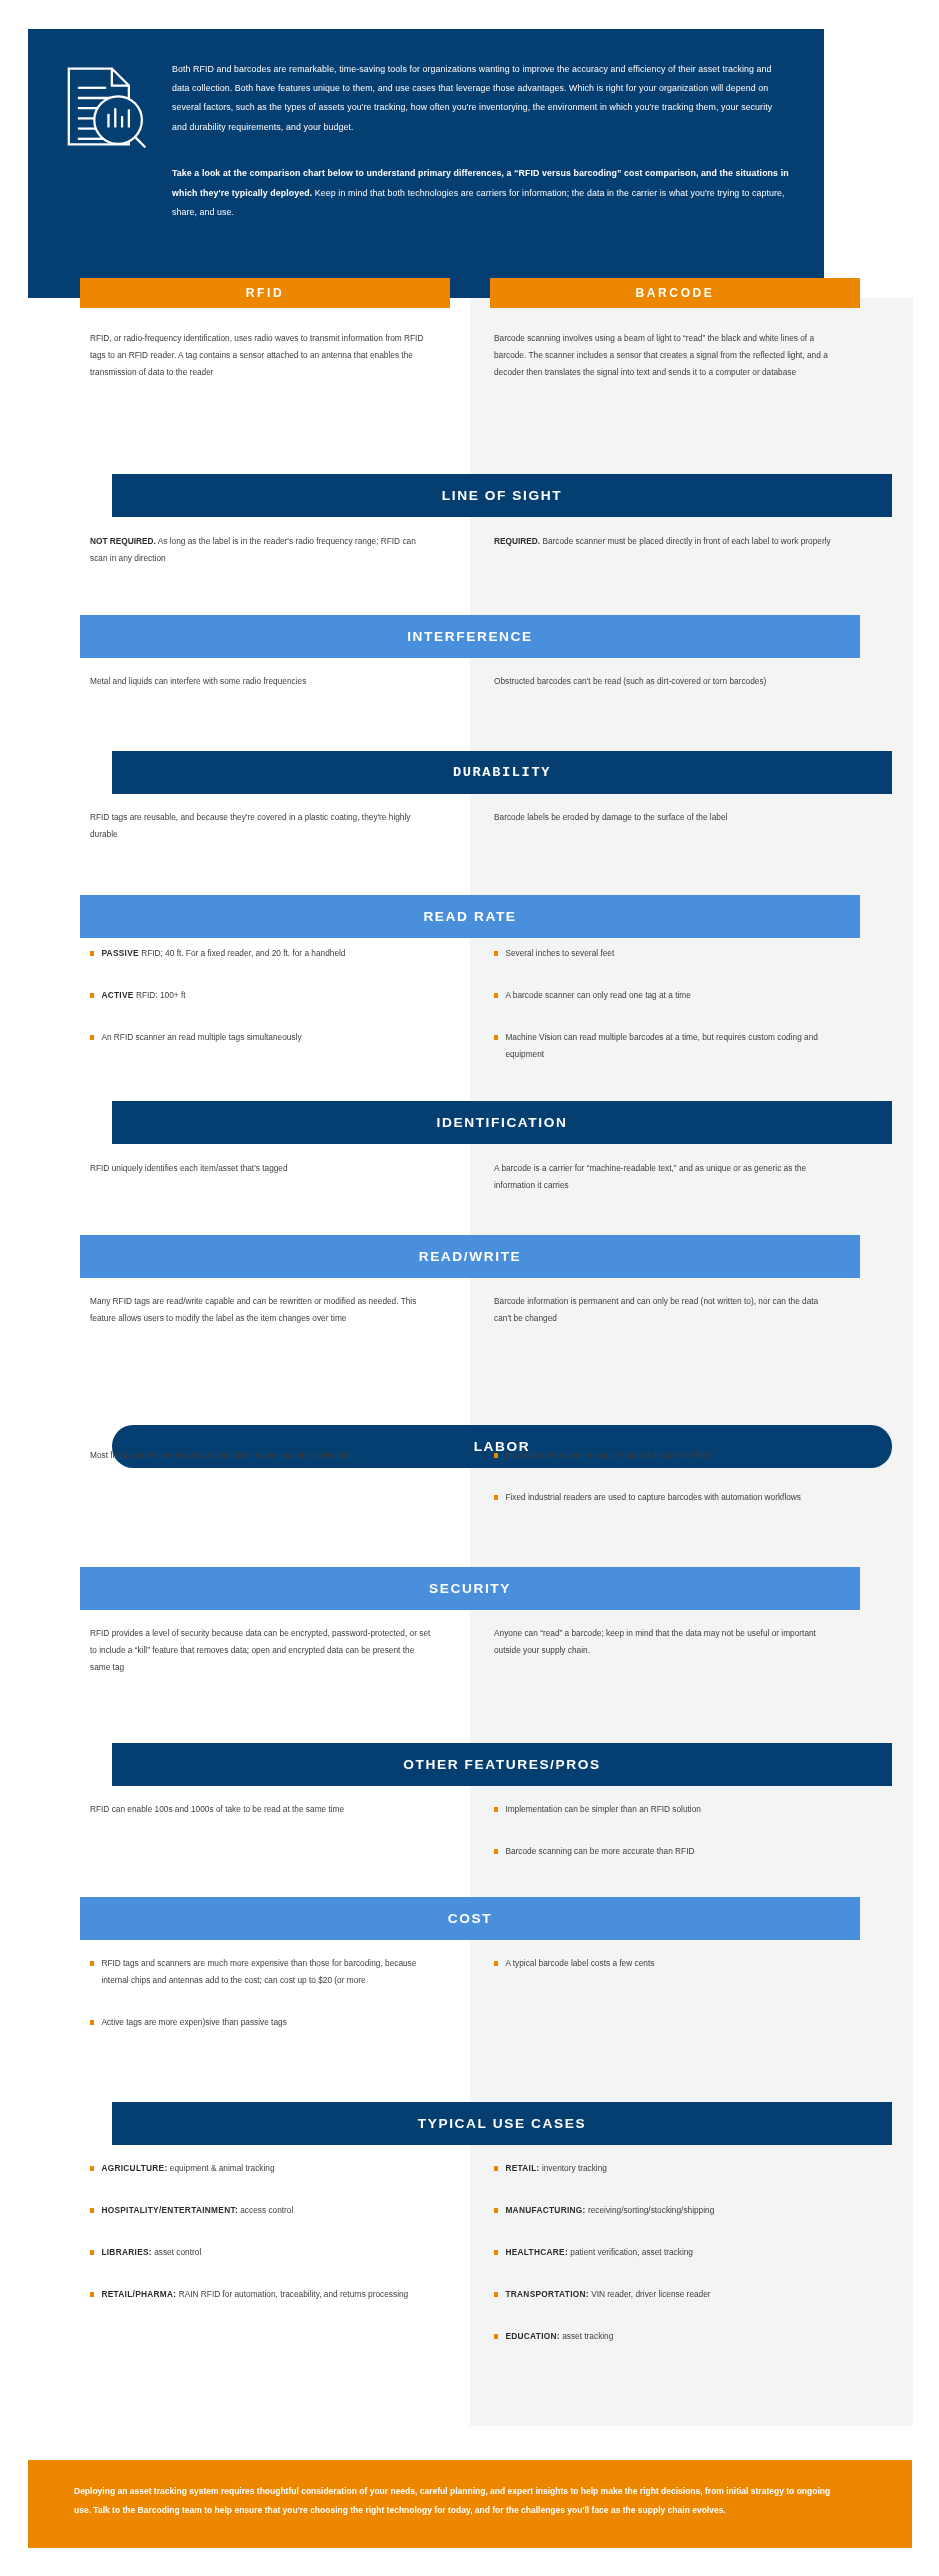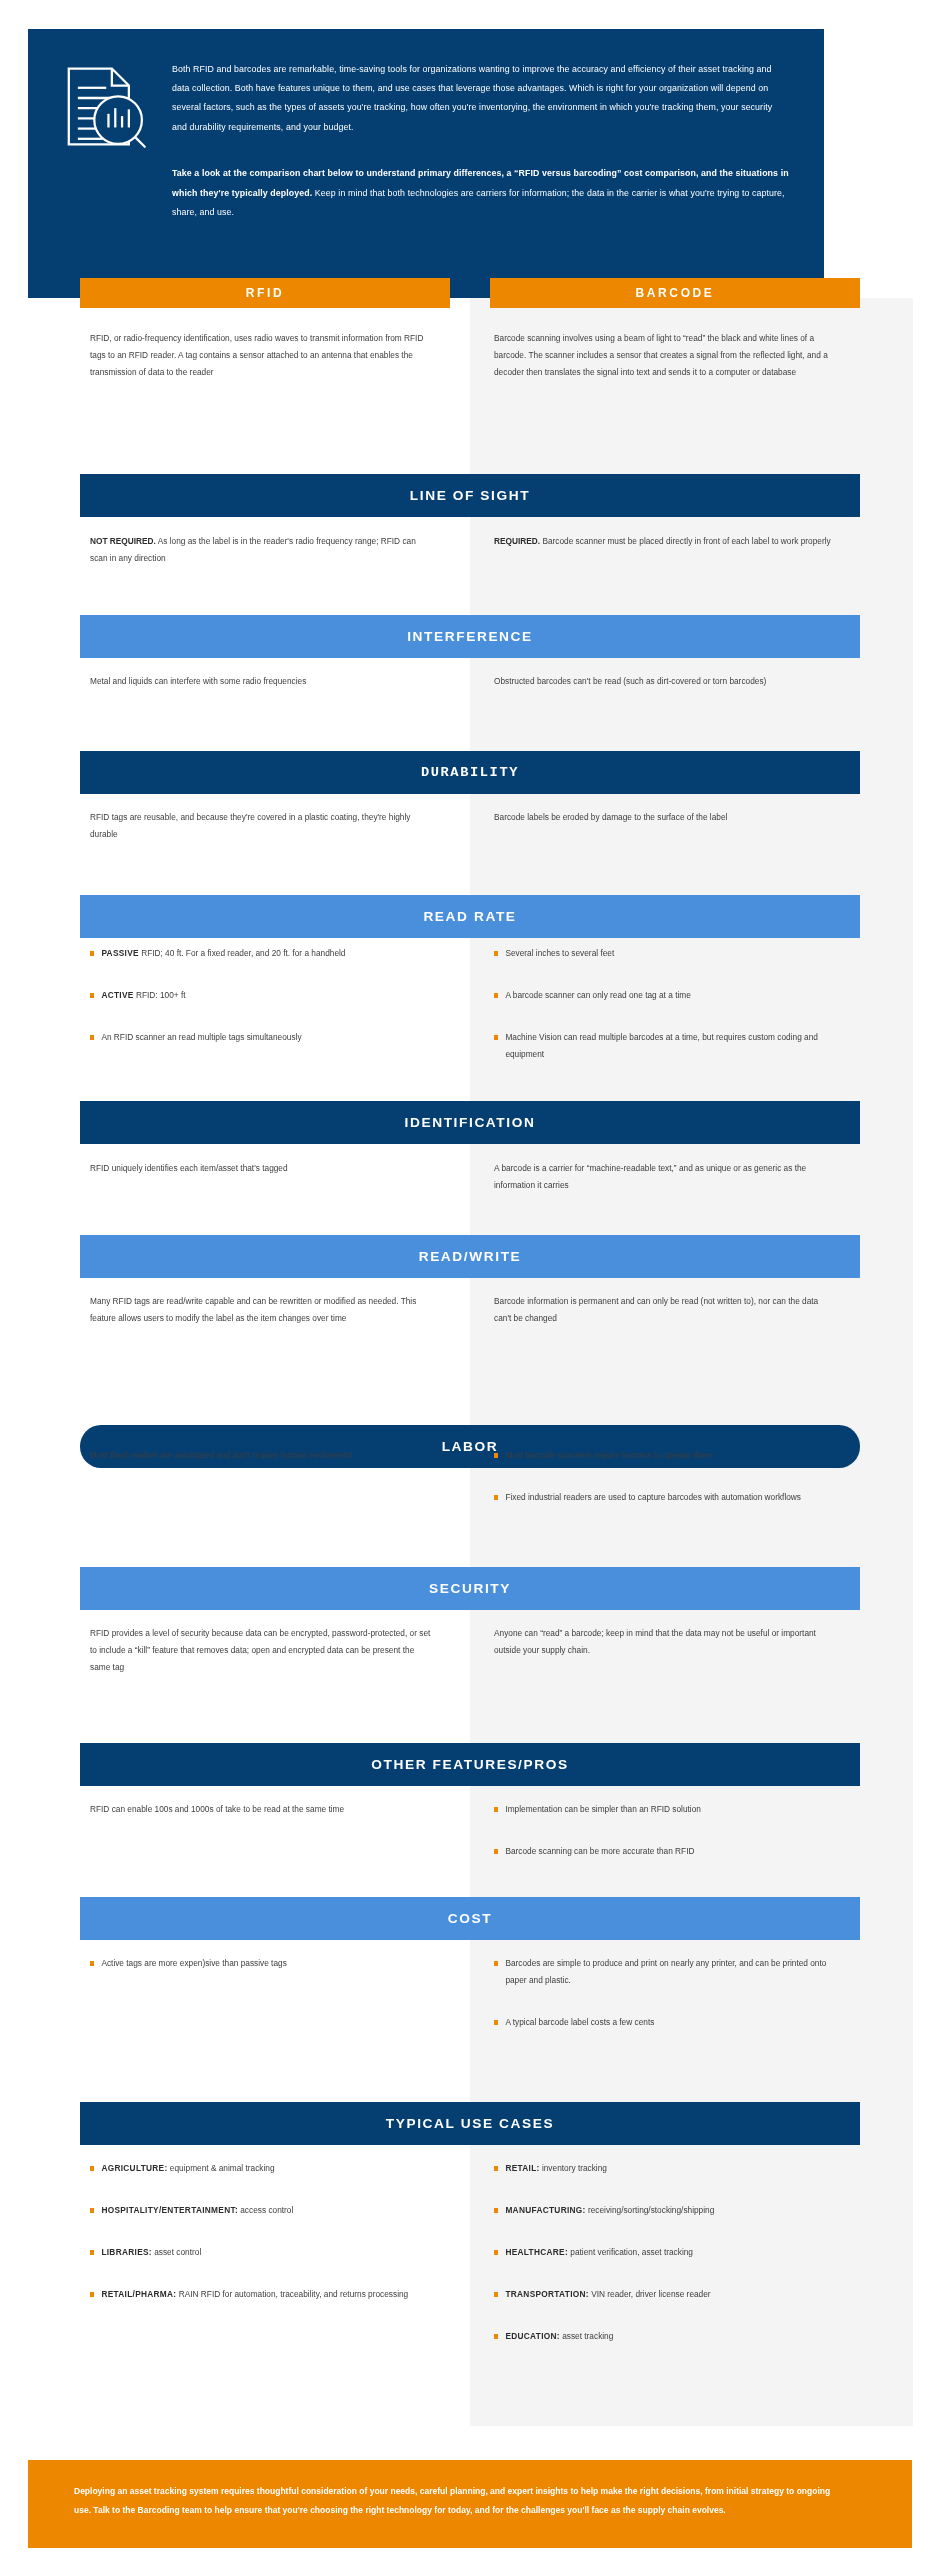--- a/index.html
+++ b/index.html
@@ -46,21 +46,21 @@
     letter-spacing:2.6px;
   }
   .tab-rfid    { left:80px; top:278px; width:370px; }
   .tab-barcode { left:490px; top:278px; width:370px; }
 
   
   .bar {
     position:absolute; left:80px; width:780px; height:43px;
     display:flex; align-items:center; justify-content:center;
   }
-  .bar.dark  { background:#053F72; }
+  .bar.dark  { background:#053F72;margin-left:32px; }
   .bar.light { background:#4A8FDC; }
   .bar span {
     color:#ffffff; font-size:13.7px; font-weight:700;
     letter-spacing:1.6px;
   }
 
   
   .cell {
     position:absolute; font-size:8.3px; line-height:17px;
     color:#3d3d3d;
@@ -242,26 +242,26 @@
     <li><span>Implementation can be simpler than an RFID solution</span></li>
     <li><span>Barcode scanning can be more accurate than RFID</span></li>
   </ul>
 </div>
 
 <div class="bar light" style="top:1897px;">
   <span>COST</span>
 </div>
 <div class="cell left" style="top:1955px;">
   <ul class="bullets wide">
+    <li><span>RFID tags and scanners are much more expensive than those for barcoding, because internal chips and antennas add to the cost; can cost up to $20 (or more</span></li>
     <li><span>Active tags are more expen)sive than passive tags</span></li>
   </ul>
 </div>
 <div class="cell right" style="top:1955px;">
   <ul class="bullets wide">
-    <li><span>Barcodes are simple to produce and print on nearly any printer, and can be printed onto paper and plastic.</span></li>
     <li><span>A typical barcode label costs a few cents</span></li>
   </ul>
 </div>
 
 <div class="bar dark" style="top:2102px;">
   <span>TYPICAL USE CASES</span>
 </div>
 <div class="cell left" style="top:2160px;">
   <ul class="bullets wide">
     <li><b>AGRICULTURE:</b><span> equipment &amp; animal tracking</span></li>

